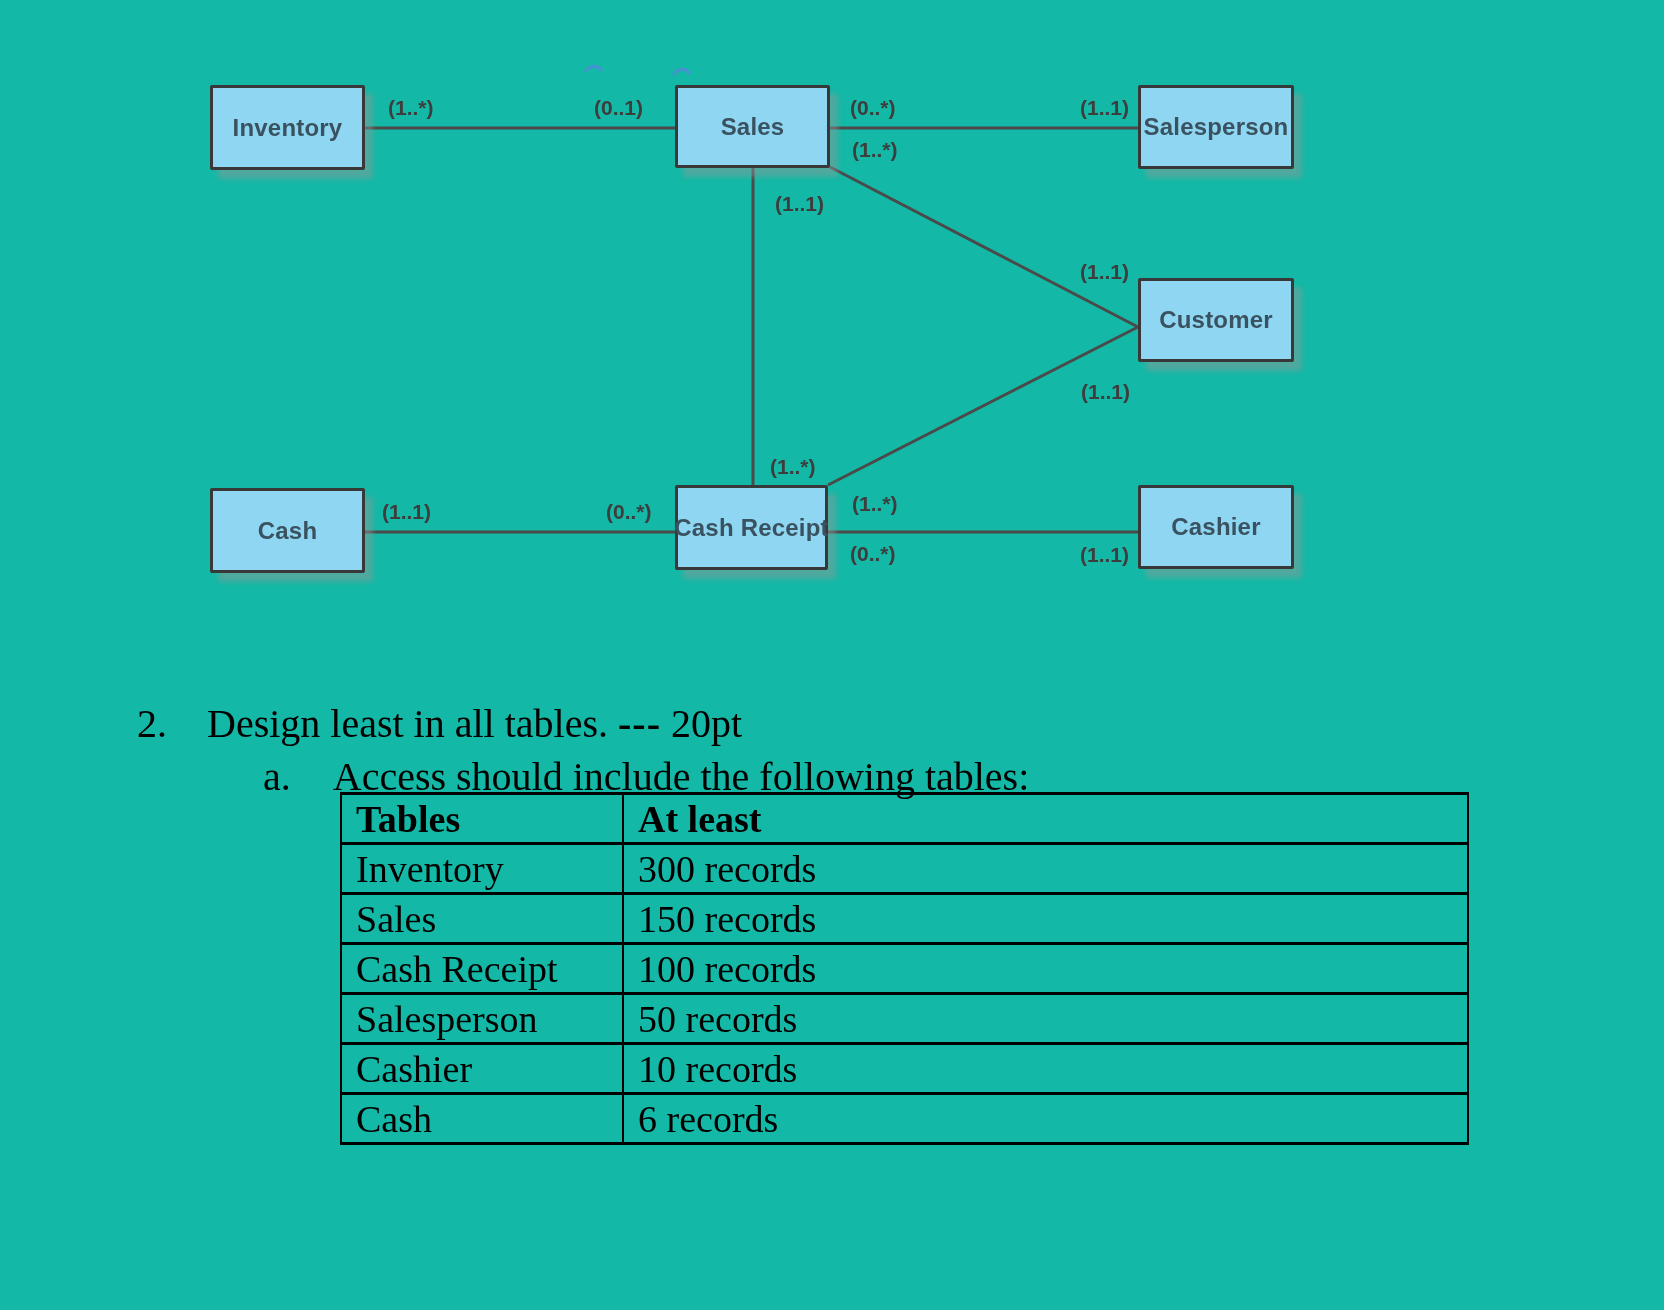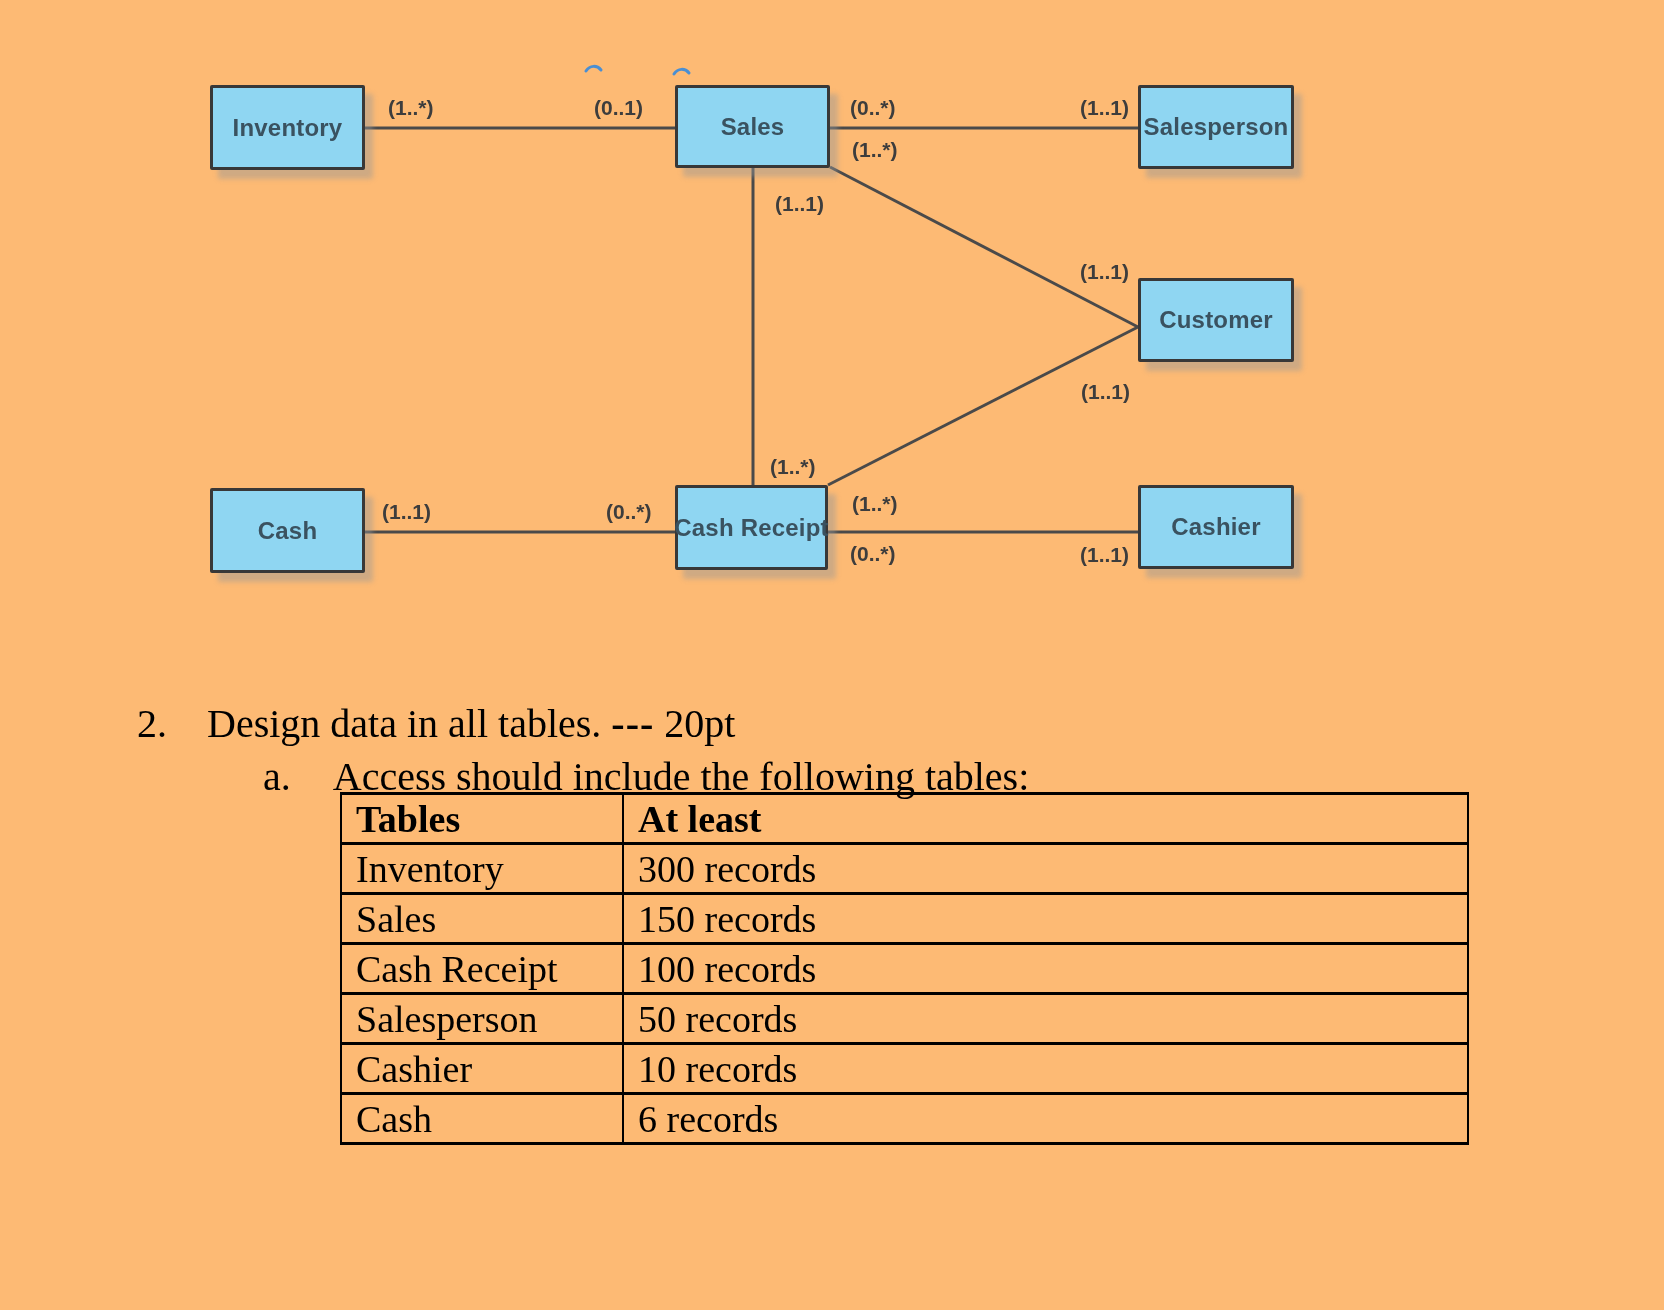--- a/index.html
+++ b/index.html
@@ -1,19 +1,19 @@
 <!DOCTYPE html>
 <html><head>
 <meta charset="utf-8">
 <style>
   html,body{margin:0;padding:0;background:#ffffff;}
   #canvas{
     position:relative;
     width:1664px;height:1310px;
-    background:#fdba74;
+    background:#14b8a6;
     overflow:hidden;
     font-family:"Liberation Sans", sans-serif;
   }
   
   #diagram-layer{position:absolute;left:0;top:0;width:1664px;height:1310px;}
   #wires{position:absolute;left:0;top:0;}
   .entity{
     position:absolute;
     background:#8fd6f2;
     border:3px solid #383838;
@@ -103,21 +103,21 @@
         <span class="card-label" style="left: 770px; top: 455px;">(1..*)</span>
         <span class="card-label" style="left: 852px; top: 492px;">(1..*)</span>
         <span class="card-label" style="left: 850px; top: 542px;">(0..*)</span>
         <span class="card-label" style="left: 1080px; top: 543px;">(1..1)</span>
         <span class="card-label" style="left: 382px; top: 500px;">(1..1)</span>
         <span class="card-label" style="left: 606px; top: 500px;">(0..*)</span>
       </div>
   </div>
 
   <div class="doc-line" id="q2-line" style="left:137px;top:700px;">
-    <span class="item-no">2.</span><span>Design data in all tables. </span><span class="dash-sep">---</span><span> 20pt</span>
+    <span class="item-no">2.</span><span>Design least in all tables. </span><span class="dash-sep">---</span><span> 20pt</span>
   </div>
   <div class="doc-line" id="qa-line" style="left:263px;top:753px;">
     <span class="item-no">a.</span><span>Access should include the following tables:</span>
   </div>
 
   <table id="records-table">
     <colgroup>
         <col class="c1">
         <col>
       </colgroup>

